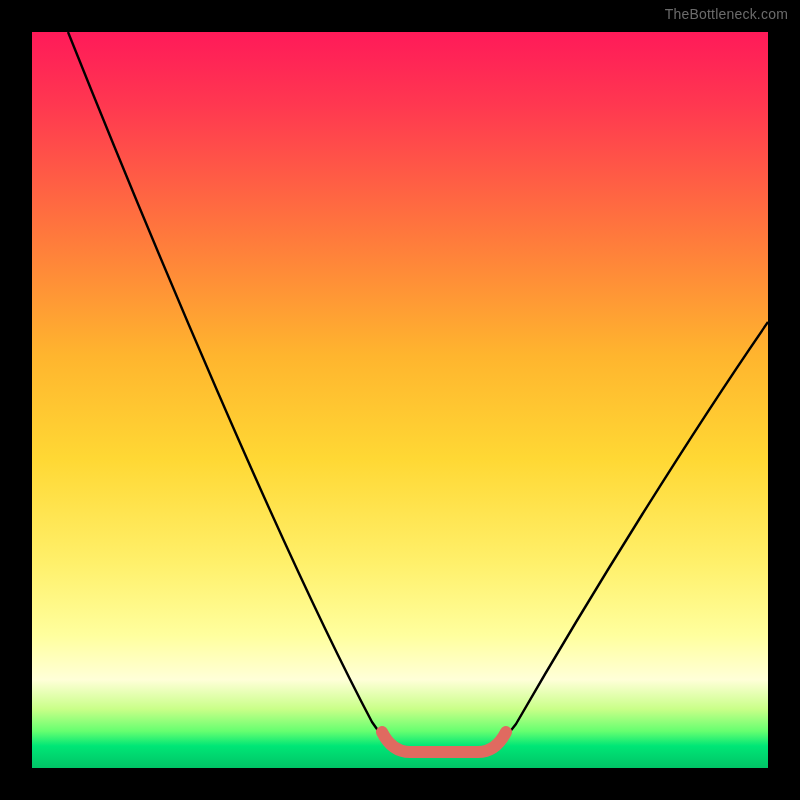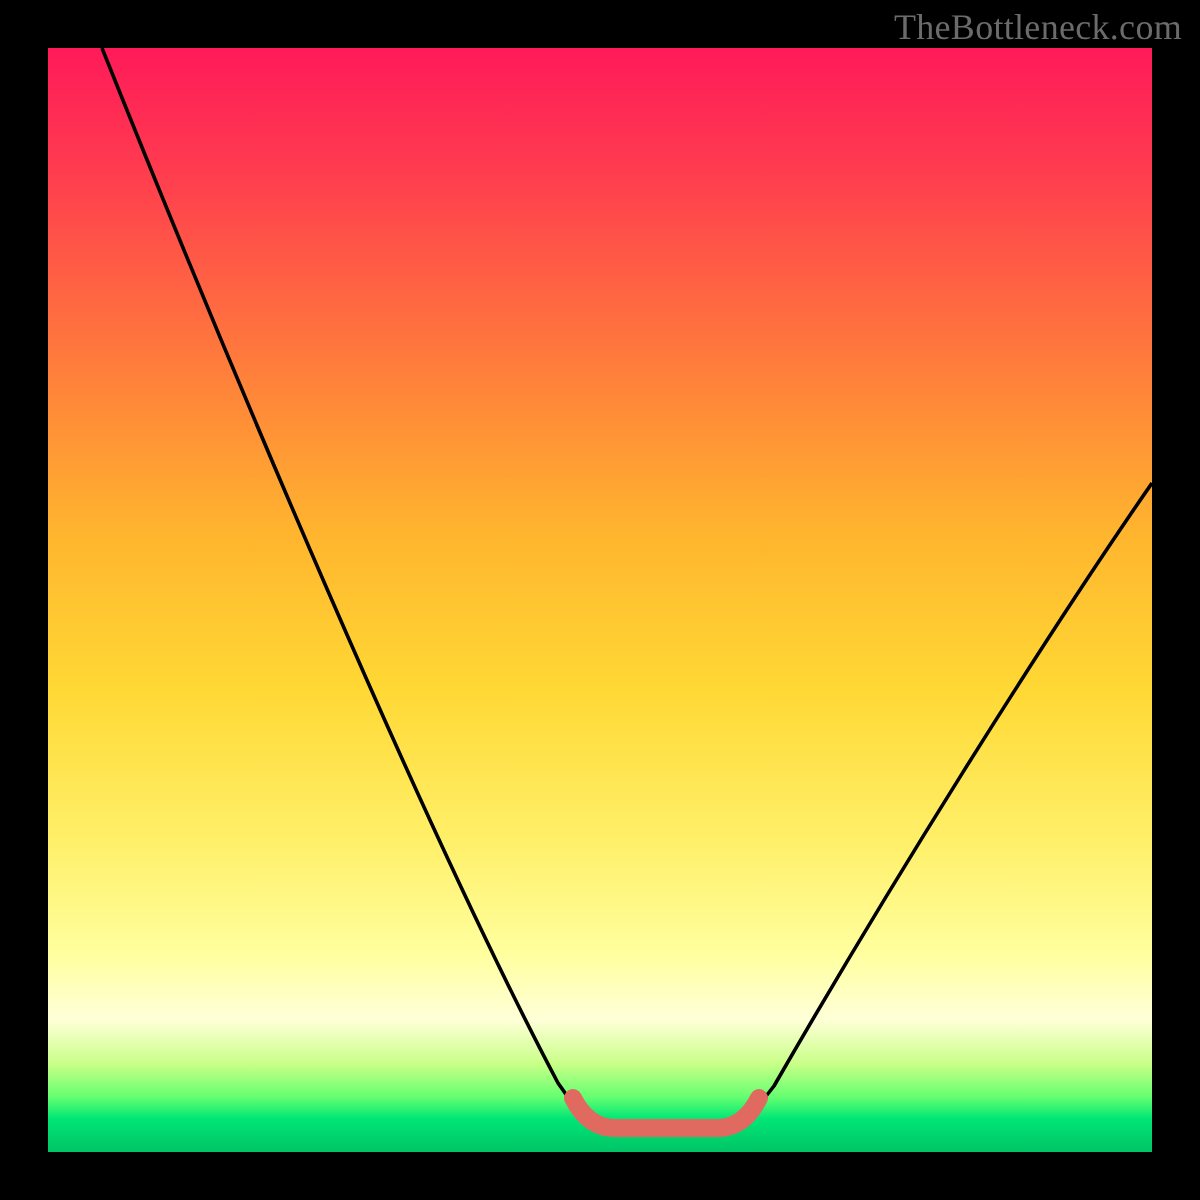--- a/index.html
+++ b/index.html
@@ -46,26 +46,25 @@
     );
   }
   .curve-layer {
     position: absolute;
     inset: 0;
   }
   .watermark {
     position: absolute;
     top: 6px;
     right: 12px;
-    font-size: 24px;
+    font-size: 14px;
     font-weight: 500;
     color: #6b6b6b;
     letter-spacing: 0.2px;
     user-select: none;
-    font-family: Liberation Serif, serif;
   }
 </style>
 </head>
 <body>
 
 <div class="frame">
 
   <div class="plot-area">
     <div class="gradient-bg"></div>
 

